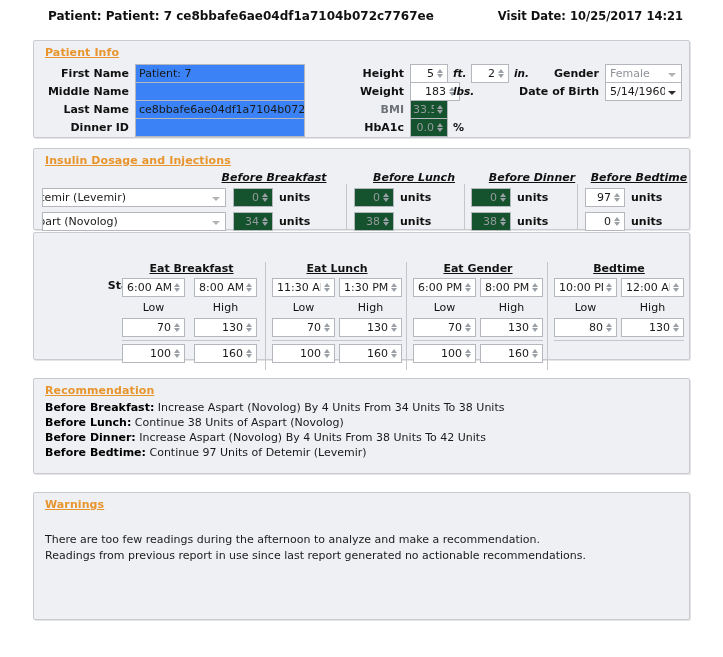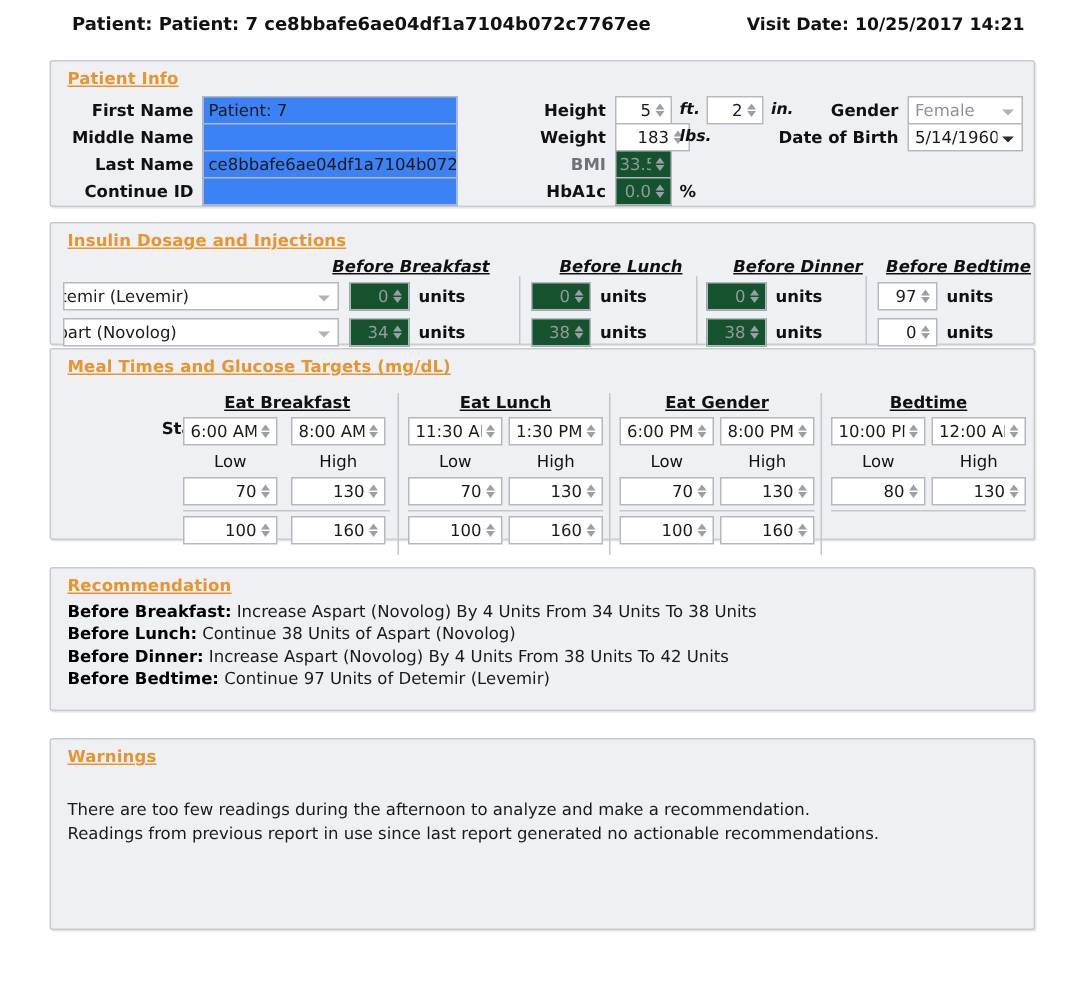--- a/index.html
+++ b/index.html
@@ -238,21 +238,21 @@
   <div class="visit-line">Visit Date: 10/25/2017 14:21</div>
 </div>
 
 <div class="panel" style="top:40px;height:98px;">
   <div class="panel-title">Patient Info</div>
   <div class="panel-body">
 
     <div class="lbl" style="left:10px;top:5px;width:85px;">First Name</div>
     <div class="lbl" style="left:10px;top:23px;width:85px;">Middle Name</div>
     <div class="lbl" style="left:10px;top:41px;width:85px;">Last Name</div>
-    <div class="lbl" style="left:10px;top:59px;width:85px;">Continue ID</div>
+    <div class="lbl" style="left:10px;top:59px;width:85px;">Dinner ID</div>
 
     <div class="tbox" style="left:101px;top:2px;width:170px;">Patient: 7</div>
     <div class="tbox" style="left:101px;top:20px;width:170px;"></div>
     <div class="tbox" style="left:101px;top:38px;width:170px;">ce8bbafe6ae04df1a7104b072c776:</div>
     <div class="tbox" style="left:101px;top:56px;width:170px;"></div>
 
     <div class="lbl" style="left:290px;top:5px;width:80px;">Height</div>
     <div class="lbl" style="left:290px;top:23px;width:80px;">Weight</div>
     <div class="lbl lbl-dim" style="left:290px;top:41px;width:80px;">BMI</div>
     <div class="lbl" style="left:290px;top:59px;width:80px;">HbA1c</div>
@@ -405,21 +405,20 @@
       <div class="spin-btns">
           <i class="ar up"></i>
           <i class="ar dn"></i>
         </div>
     </div>
     <div class="unit-plain" style="left:597px;top:45px;">units</div>
   </div>
 </div>
 
 <div class="panel" style="top:232px;height:128px;">
-  <div class="panel-title">Meal Times and Glucose Targets (mg/dL)</div>
   <div class="panel-body">
 
     <div class="lbl" style="left:10px;top:25px;width:130px;">Start / End</div>
     <div class="lbl" style="left:10px;top:68px;width:130px;">Before</div>
     <div class="lbl" style="left:10px;top:92px;width:130px;">After</div>
 
     <div class="vsep" style="left:231px;top:8px;height:108px;"></div>
     <div class="vsep" style="left:372px;top:8px;height:108px;"></div>
     <div class="vsep" style="left:513px;top:8px;height:108px;"></div>
 

